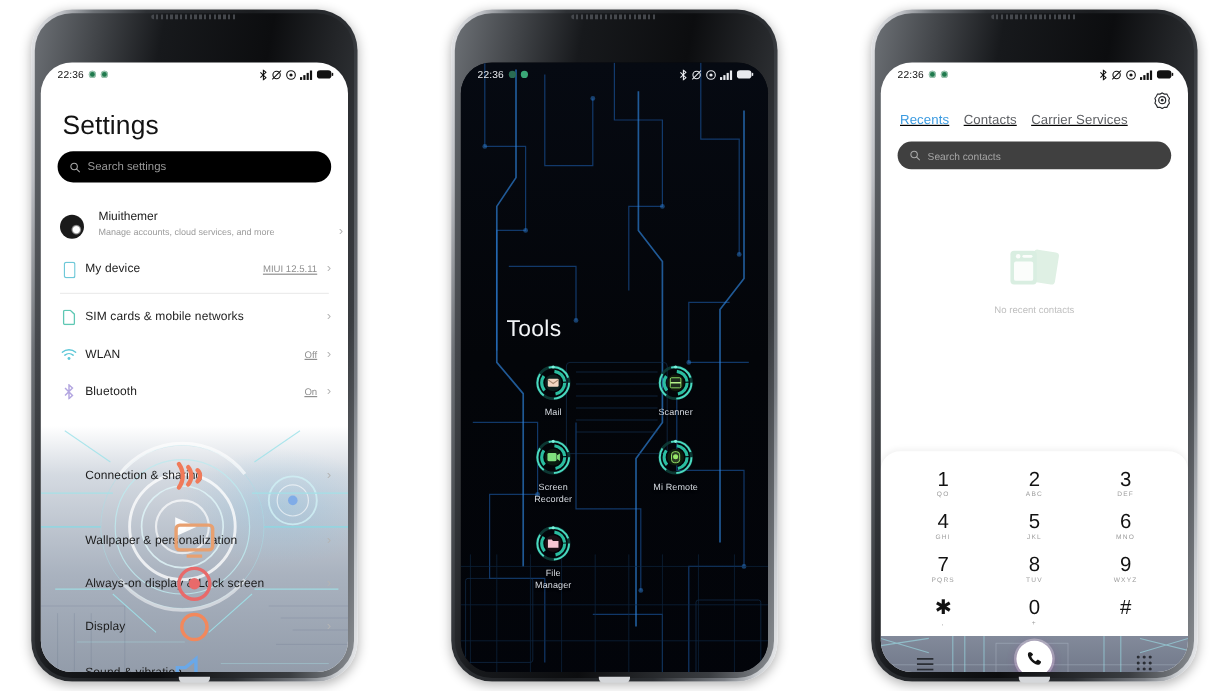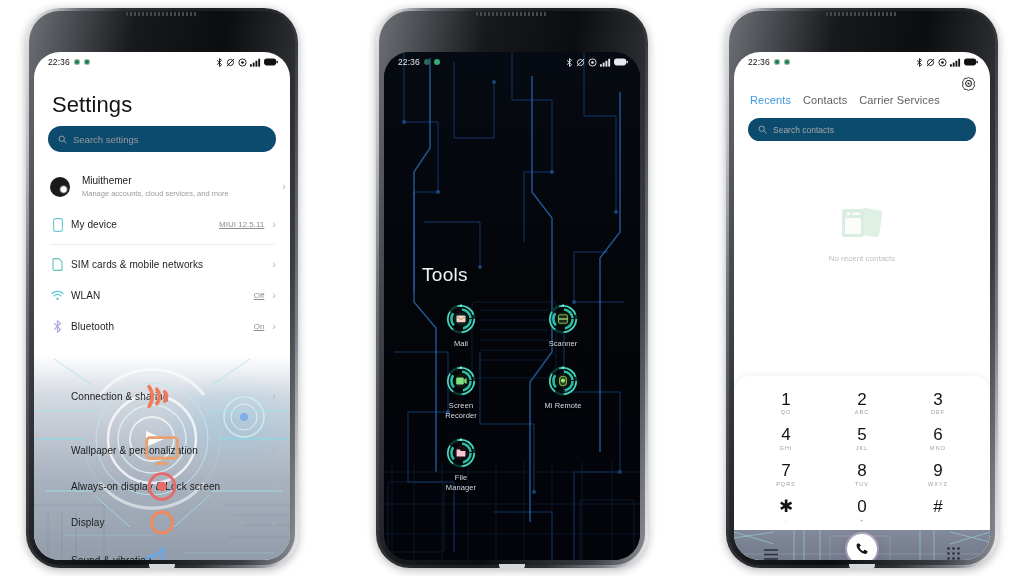--- a/index.html
+++ b/index.html
@@ -48,27 +48,27 @@
   .sb-right{ display:flex; align-items:center; gap:3px; }
   .sb-right svg{ display:block; }
   .sb-dark{ color:#111; }
   .sb-light{ color:#e8eaee; }
 
   
   .p1 .screen{ background:#fff; }
   .settings-wrap{ position:relative; height:100%; overflow:hidden; }
   .title{ font-size:22px; font-weight:400; color:#131313; padding:20px 18px 8px; letter-spacing:.1px; }
   .searchbar{
-    margin:0 14px 16px; height:26px; border-radius:13px; background:#0c4a6e;
+    margin:0 14px 16px; height:26px; border-radius:13px; background:#000000;
     display:flex; align-items:center; gap:6px; padding:0 10px;
     font-size:9.5px; color:#9a9a9a;
   }
   .searchbar svg{ flex:0 0 auto; }
   .acct-row{
-    display:flex; align-items:center; gap:12px; padding:6px 4px 10px 16px;
+    display:flex; align-items:flex-end; gap:12px; padding:6px 4px 10px 16px;
   }
   .avatar{
     width:20px; height:20px; border-radius:50%; flex:0 0 auto;
     background:radial-gradient(circle at 68% 62%, #ffffff 0 14%, #1a1a1a 24% 100%);
   }
   .acct-text{ flex:1; min-width:0; }
   .acct-name{ font-size:10px; color:#1a1a1a; line-height:1.35; }
   .acct-sub{ font-size:7.5px; color:#9b9b9b; line-height:1.4; margin-top:1px; }
   .chev{ color:#b4b4b4; font-size:11px; flex:0 0 auto; line-height:1; }
   .divider{ height:1px; background:#ececec; margin:4px 16px 4px 16px; }
@@ -107,25 +107,25 @@
   }
   .app-label{
     font-size:7.5px; color:#d6dbe2; line-height:1.25; letter-spacing:.1px;
     text-shadow:0 1px 2px rgba(0,0,0,.8);
   }
 
   
   .p3 .screen{ background:#fff; }
   .dial-wrap{ position:relative; height:100%; display:flex; flex-direction:column; }
   .gear{ position:absolute; right:14px; top:4px; }
-  .tabs{ display:flex; gap:12px; padding:22px 16px 0; }
+  .tabs{ display:flex; gap:12px; padding:22px 16px 0;text-decoration:underline; }
   .tab{ font-size:11px; color:#5d5f63; letter-spacing:.1px; }
   .tab.active{ color:#3a9ae0; }
   .dsearch{
-    margin:12px 14px 0; height:23px; border-radius:12px; background:#0c4a6e;
+    margin:12px 14px 0; height:23px; border-radius:12px; background:#404040;
     display:flex; align-items:center; gap:6px; padding:0 10px; font-size:8.5px; color:#a6a6a6;
   }
   .empty{
     flex:1; display:flex; flex-direction:column; align-items:center; justify-content:center;
     padding-bottom:48px;
   }
   .empty-label{ font-size:8px; color:#bfbfbf; margin-top:6px; }
   .keypad{
     background:#fff; border-radius:16px 16px 0 0; padding:10px 14px 2px;
     box-shadow:0 -1px 6px rgba(0,0,0,.07);

